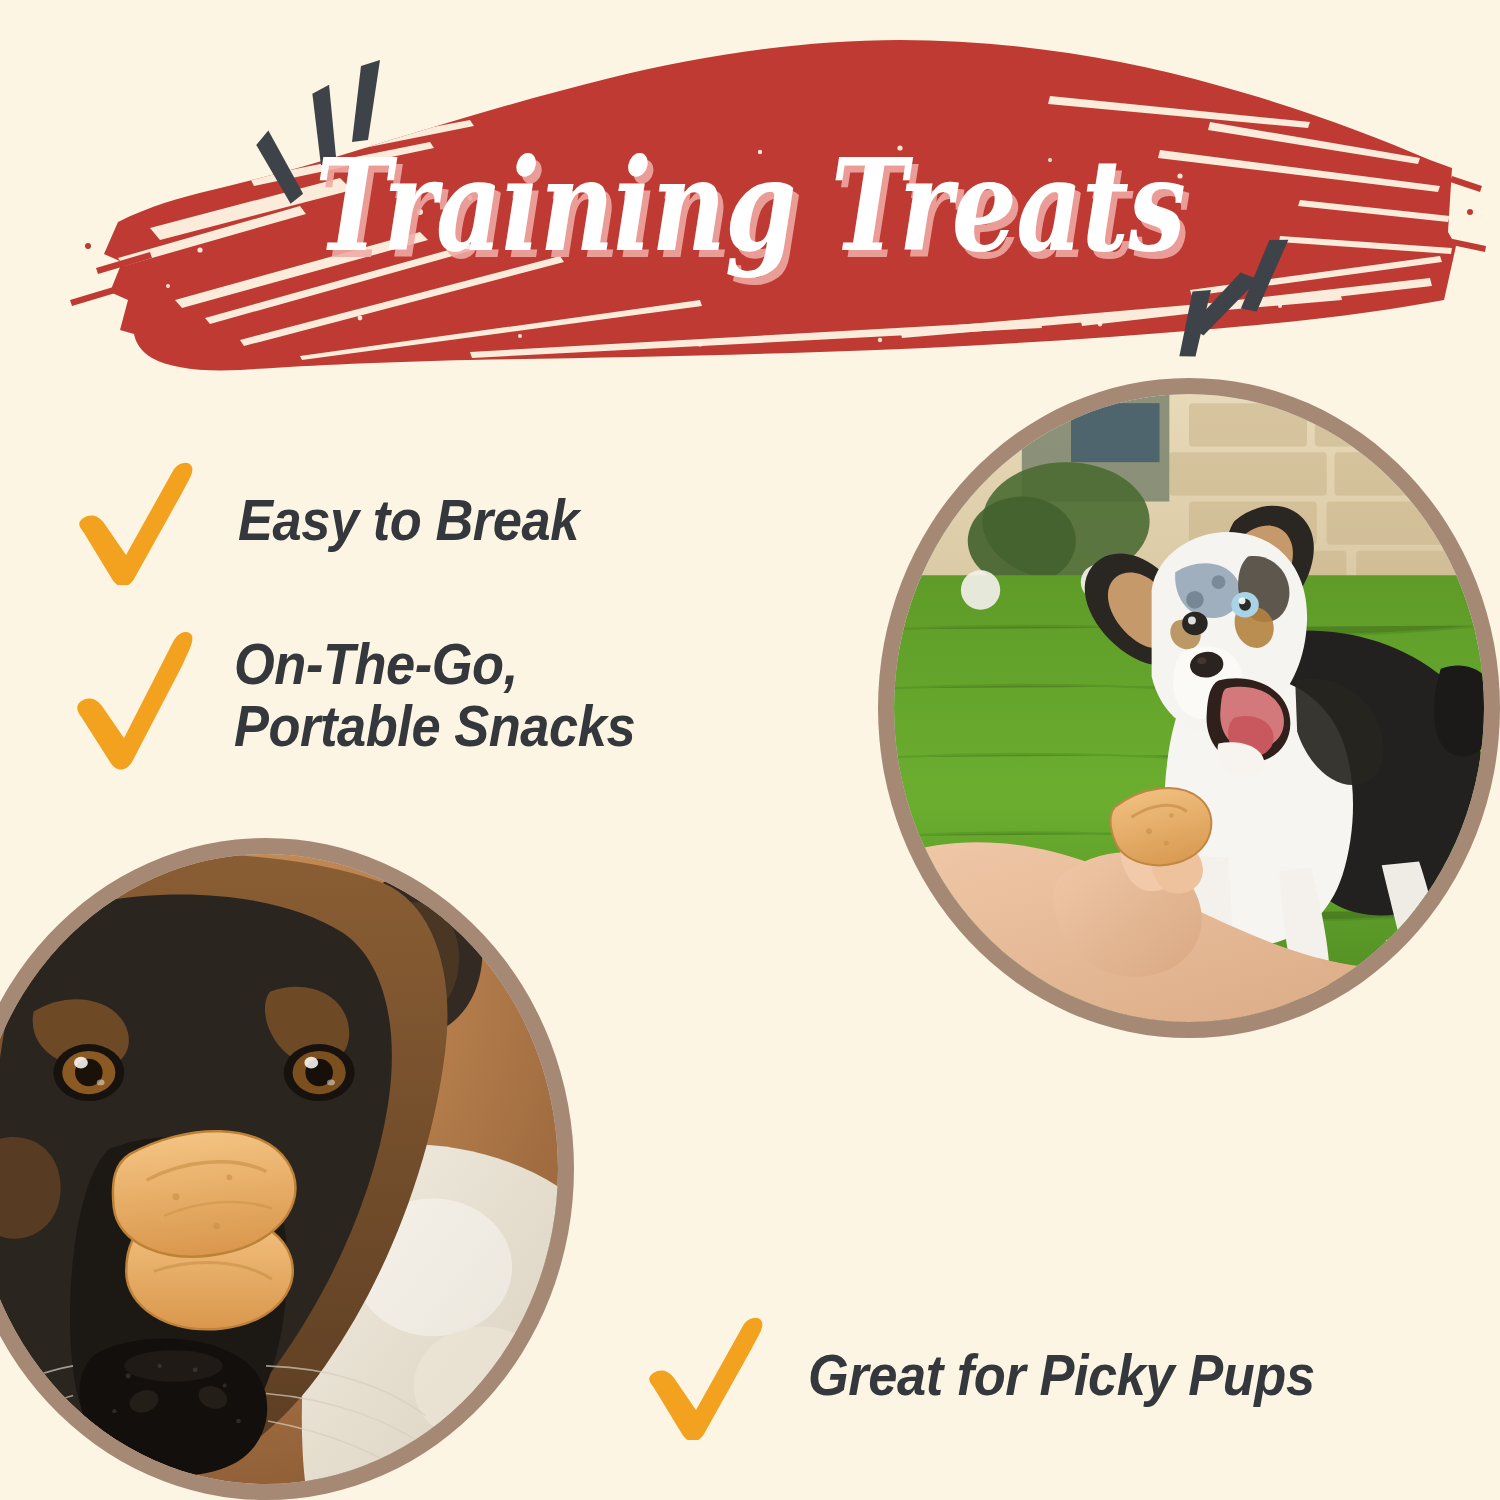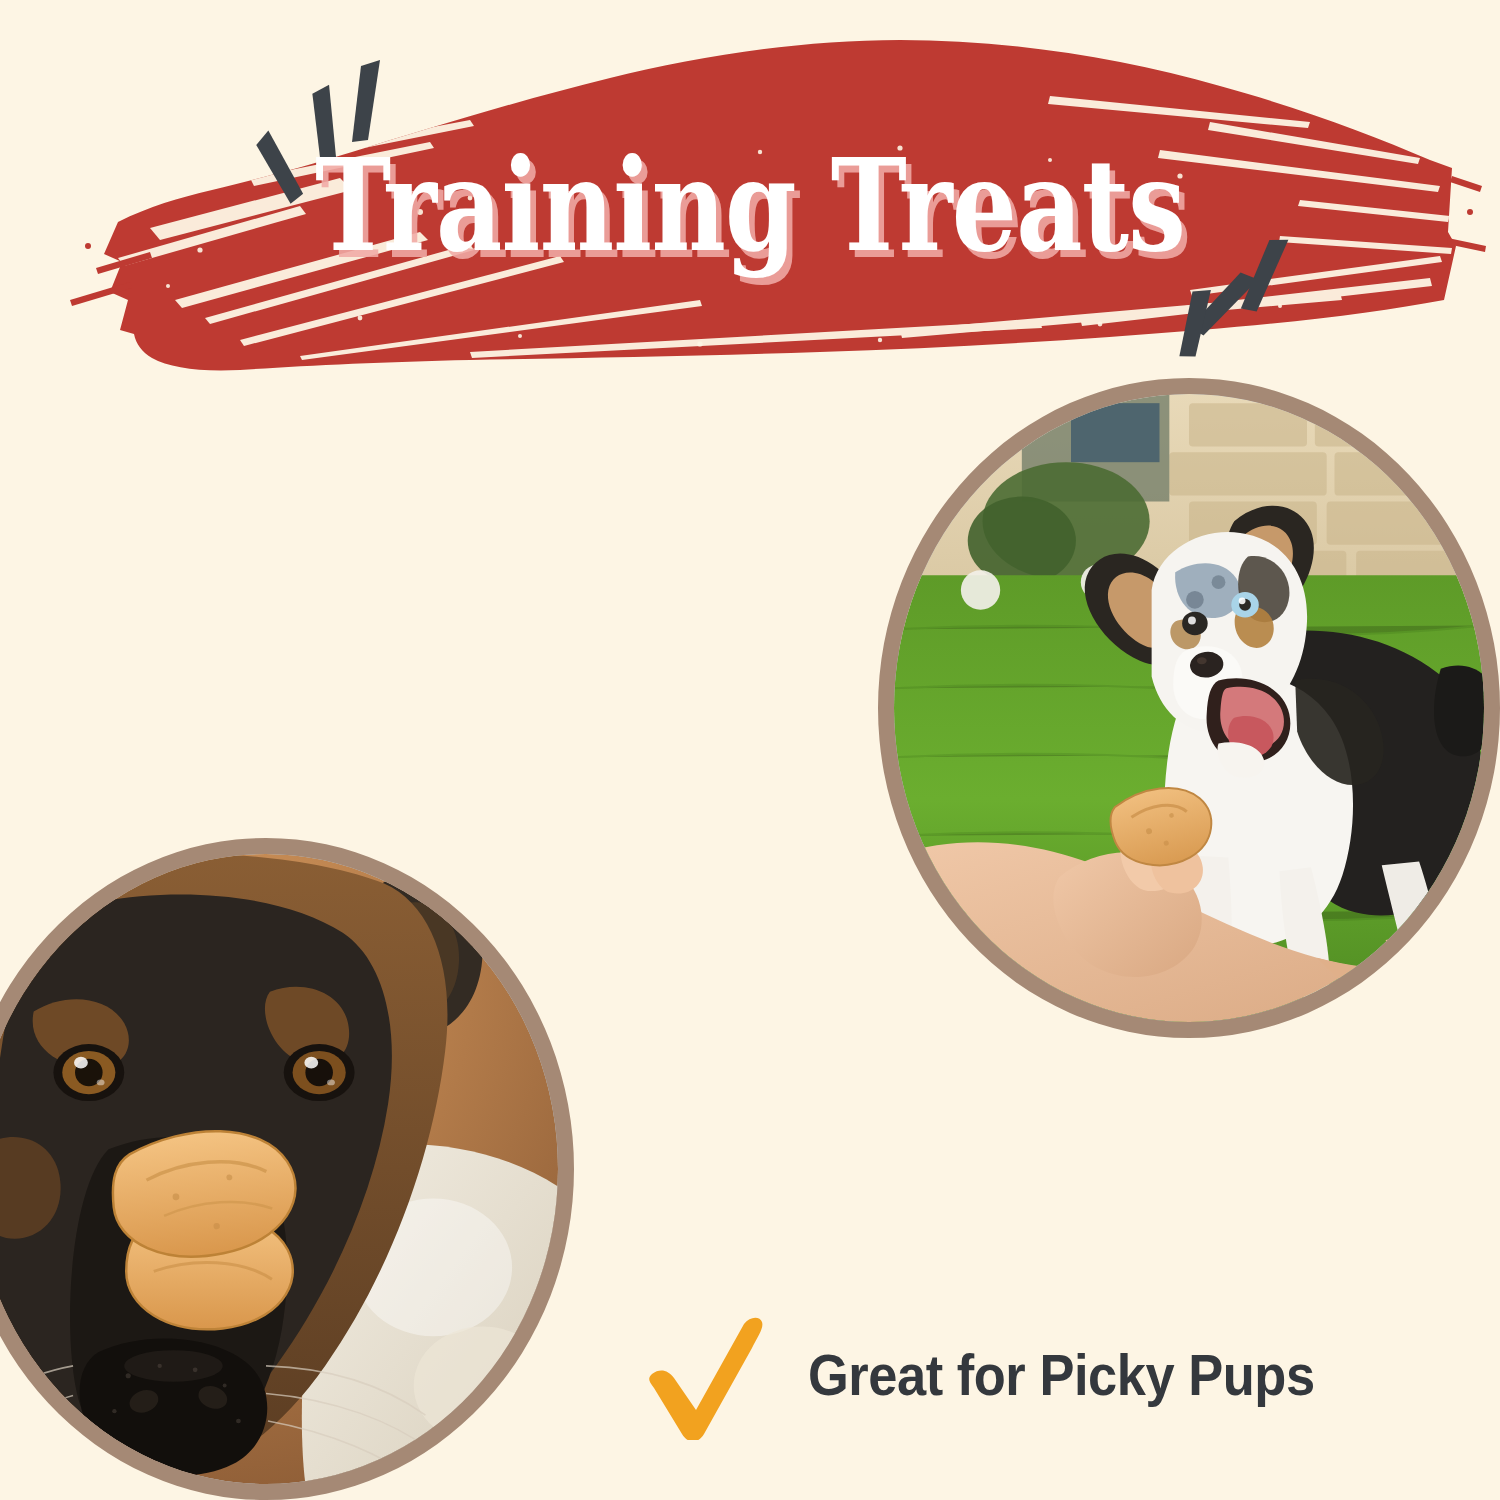--- a/index.html
+++ b/index.html
@@ -4,21 +4,21 @@
 <title>Training Treats</title>
 <style>
   html,body{margin:0;padding:0;}
   body{
     width:1500px;height:1500px;
     background:#FDF5E4;
     font-family:"Liberation Sans", sans-serif;
     overflow:hidden;
     position:relative;
   }
-  #stage{position:relative;width:1500px;height:1500px;overflow:hidden;background:#FDF5E4;}
+  #stage{position:relative;width:1500px;height:1500px;overflow:hidden;background:#FDF5E4;font-style:italic;}
 
   
   .banner-wrap{position:absolute;left:0;top:0;width:1500px;height:400px;}
   .banner-svg{position:absolute;left:0;top:0;width:1500px;height:400px;}
 
   .title{
     position:absolute;
     left:0;top:130px;width:1500px;
     text-align:center;
     font-family:"DejaVu Serif","Liberation Serif",serif;
@@ -442,21 +442,38 @@
             <path d="M196,362 C234,350 276,352 306,366" stroke="#C68D44" stroke-width="2.6" fill="none" opacity="0.45"></path>
             <circle cx="210" cy="344" r="3.4" fill="#C08742" opacity="0.5"></circle>
             <circle cx="266" cy="330" r="3" fill="#C08742" opacity="0.5"></circle>
             <circle cx="248" cy="378" r="3.2" fill="#C08742" opacity="0.45"></circle>
           </g>
         </g>
       </svg>
     </div>
   </div>
 
-
+  <div class="feature" id="feature-easy">
+    <svg class="check" width="130" height="130" viewBox="0 0 130 130">
+      <path d="M12,64 C20,58 28,60 34,68 L56,100 L104,14 C110,6 120,6 122,12
+               C124,18 118,26 112,38 L64,124 C58,134 48,134 42,124 L14,78
+               C8,70 8,68 12,64 Z" fill="#F2A21F"></path>
+    </svg>
+    <div class="feat-text">Easy to Break</div>
+  </div>
+
+  <div class="feature" id="feature-portable">
+    <svg class="check" width="130" height="150" viewBox="0 0 130 150">
+      <path d="M10,82 C18,76 26,78 32,86 L54,118 L104,20 C110,10 120,10 122,16
+               C124,22 118,32 112,46 L62,142 C56,152 46,152 40,142 L12,98
+               C6,90 6,86 10,82 Z" fill="#F2A21F"></path>
+    </svg>
+    <div class="feat-text">On-The-Go,
+Portable Snacks</div>
+  </div>
 
 
   <div class="feature" id="feature-picky">
     <svg class="check" width="130" height="130" viewBox="0 0 130 130">
       <path d="M12,64 C20,58 28,60 34,68 L56,100 L104,14 C110,6 120,6 122,12
                C124,18 118,26 112,38 L64,124 C58,134 48,134 42,124 L14,78
                C8,70 8,68 12,64 Z" fill="#F2A21F"></path>
     </svg>
     <div class="feat-text">Great for Picky Pups</div>
   </div>

